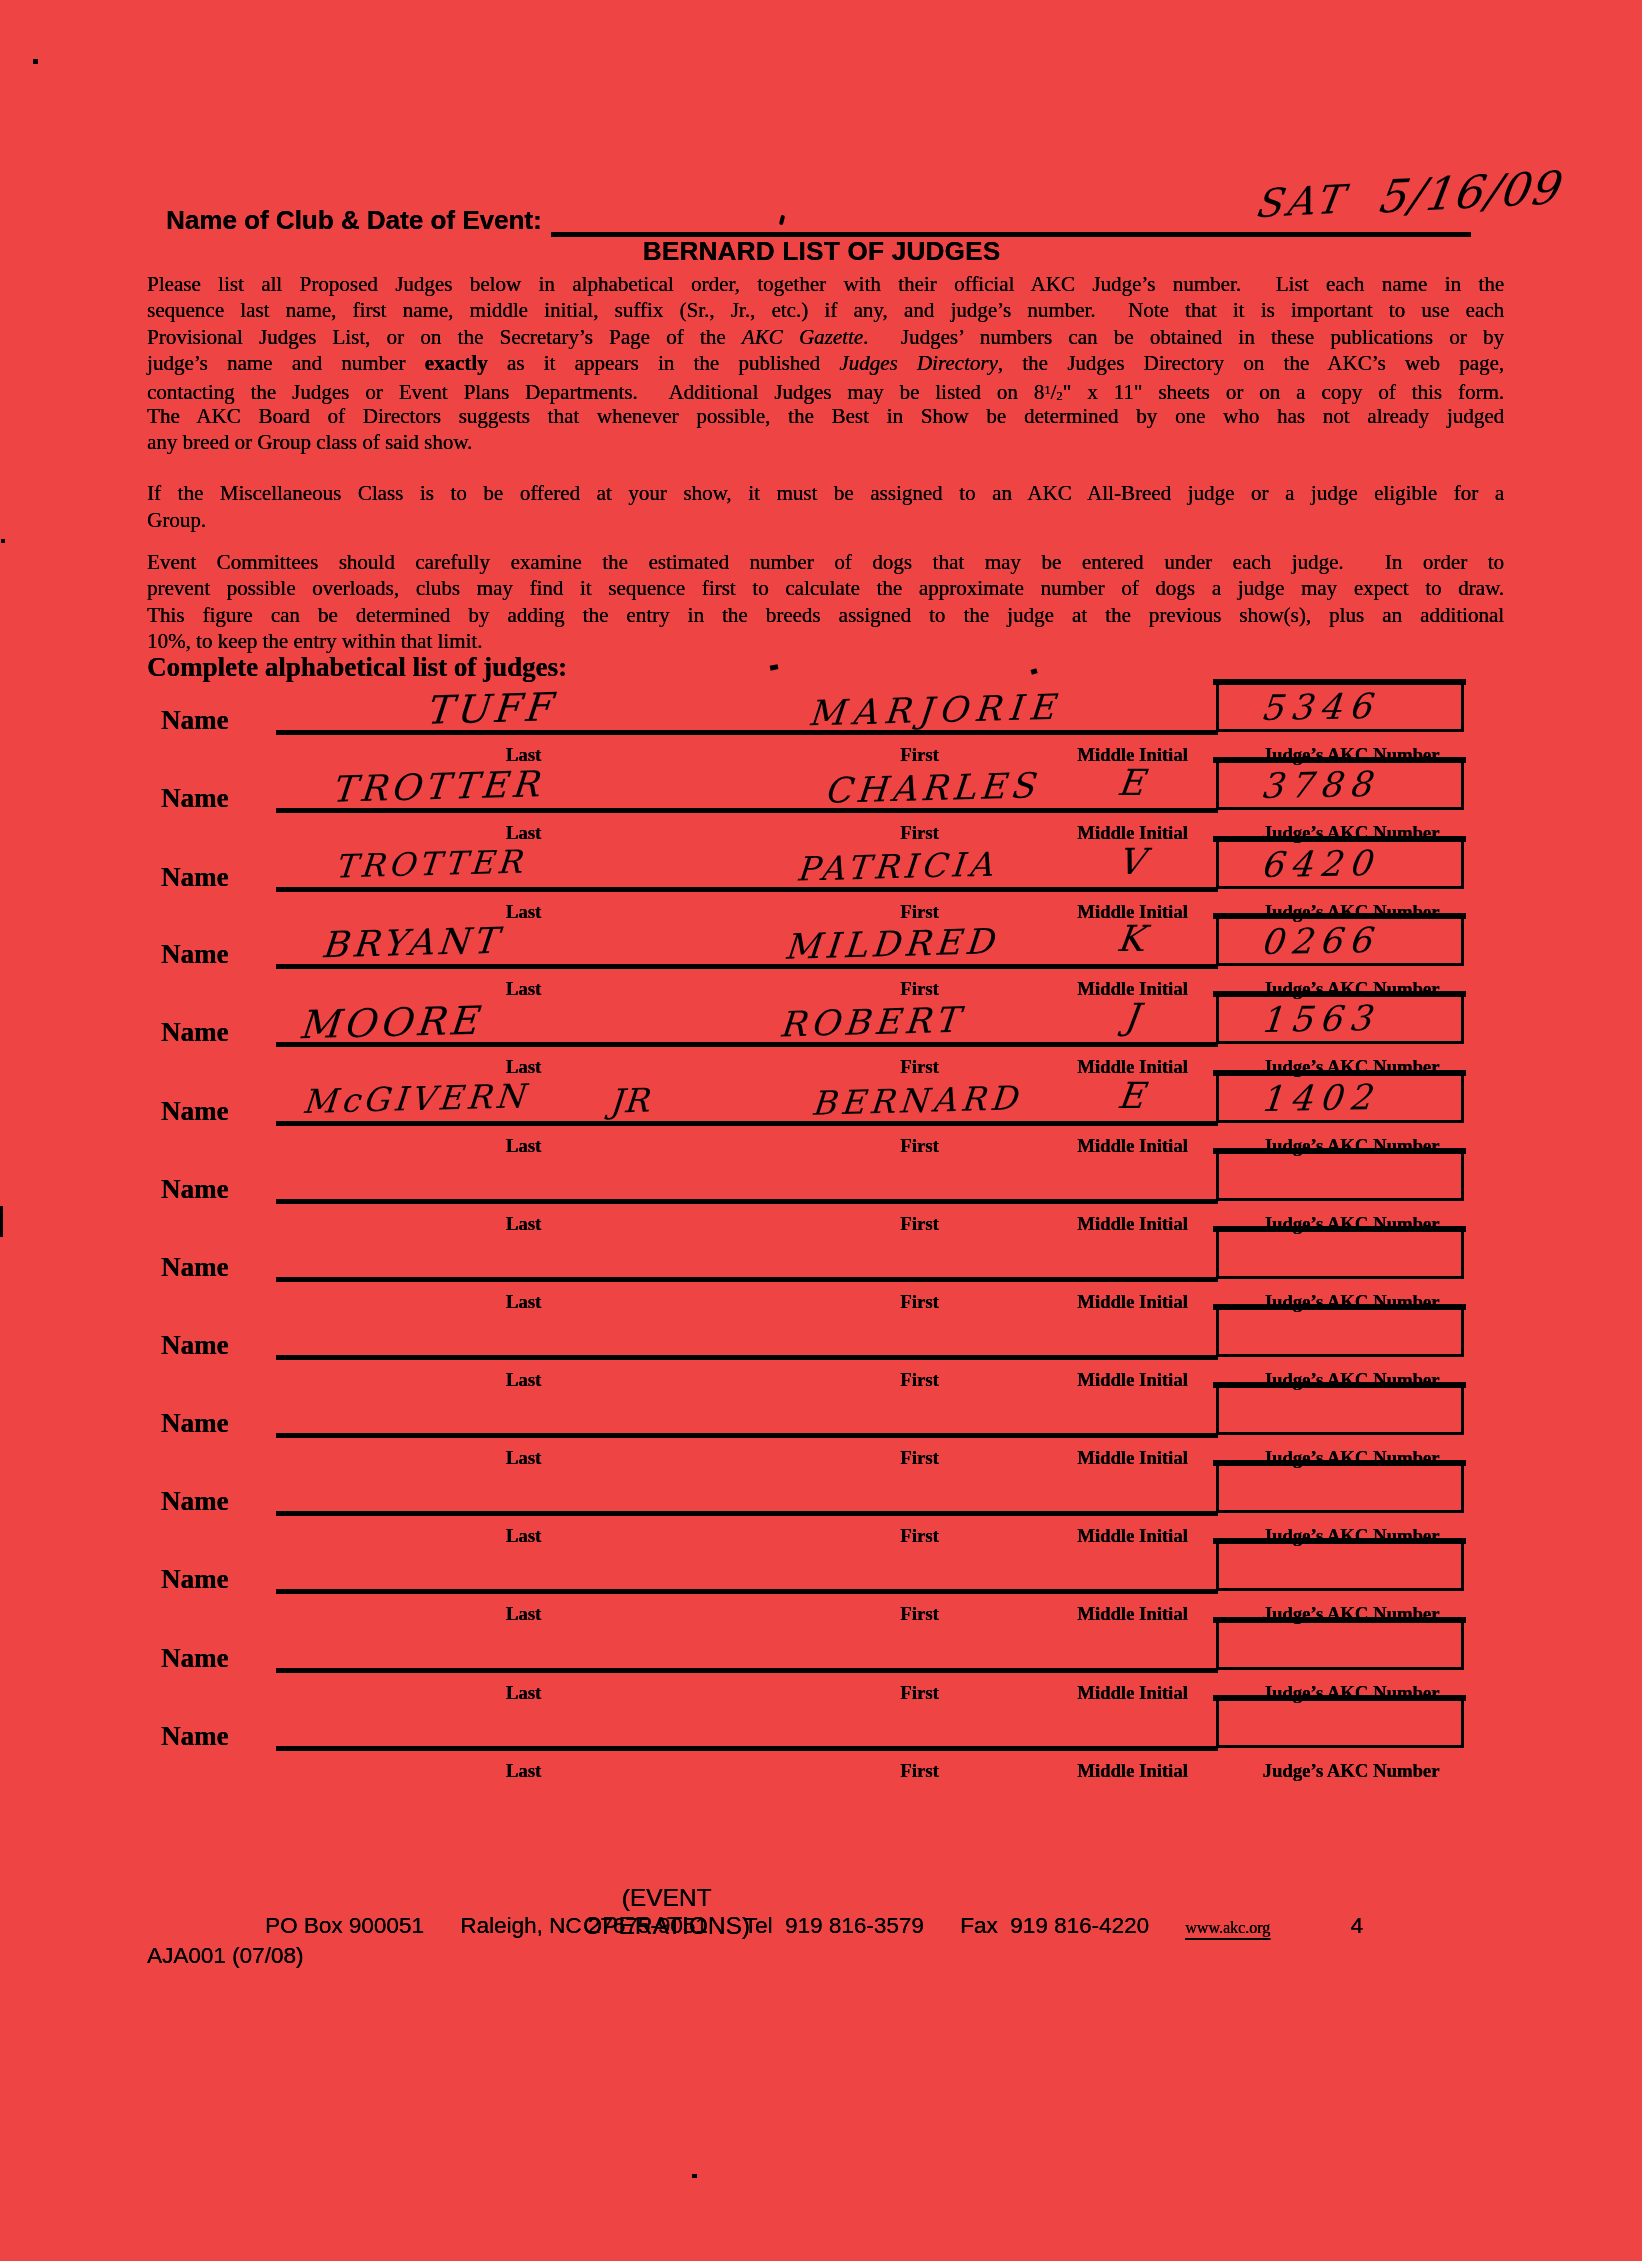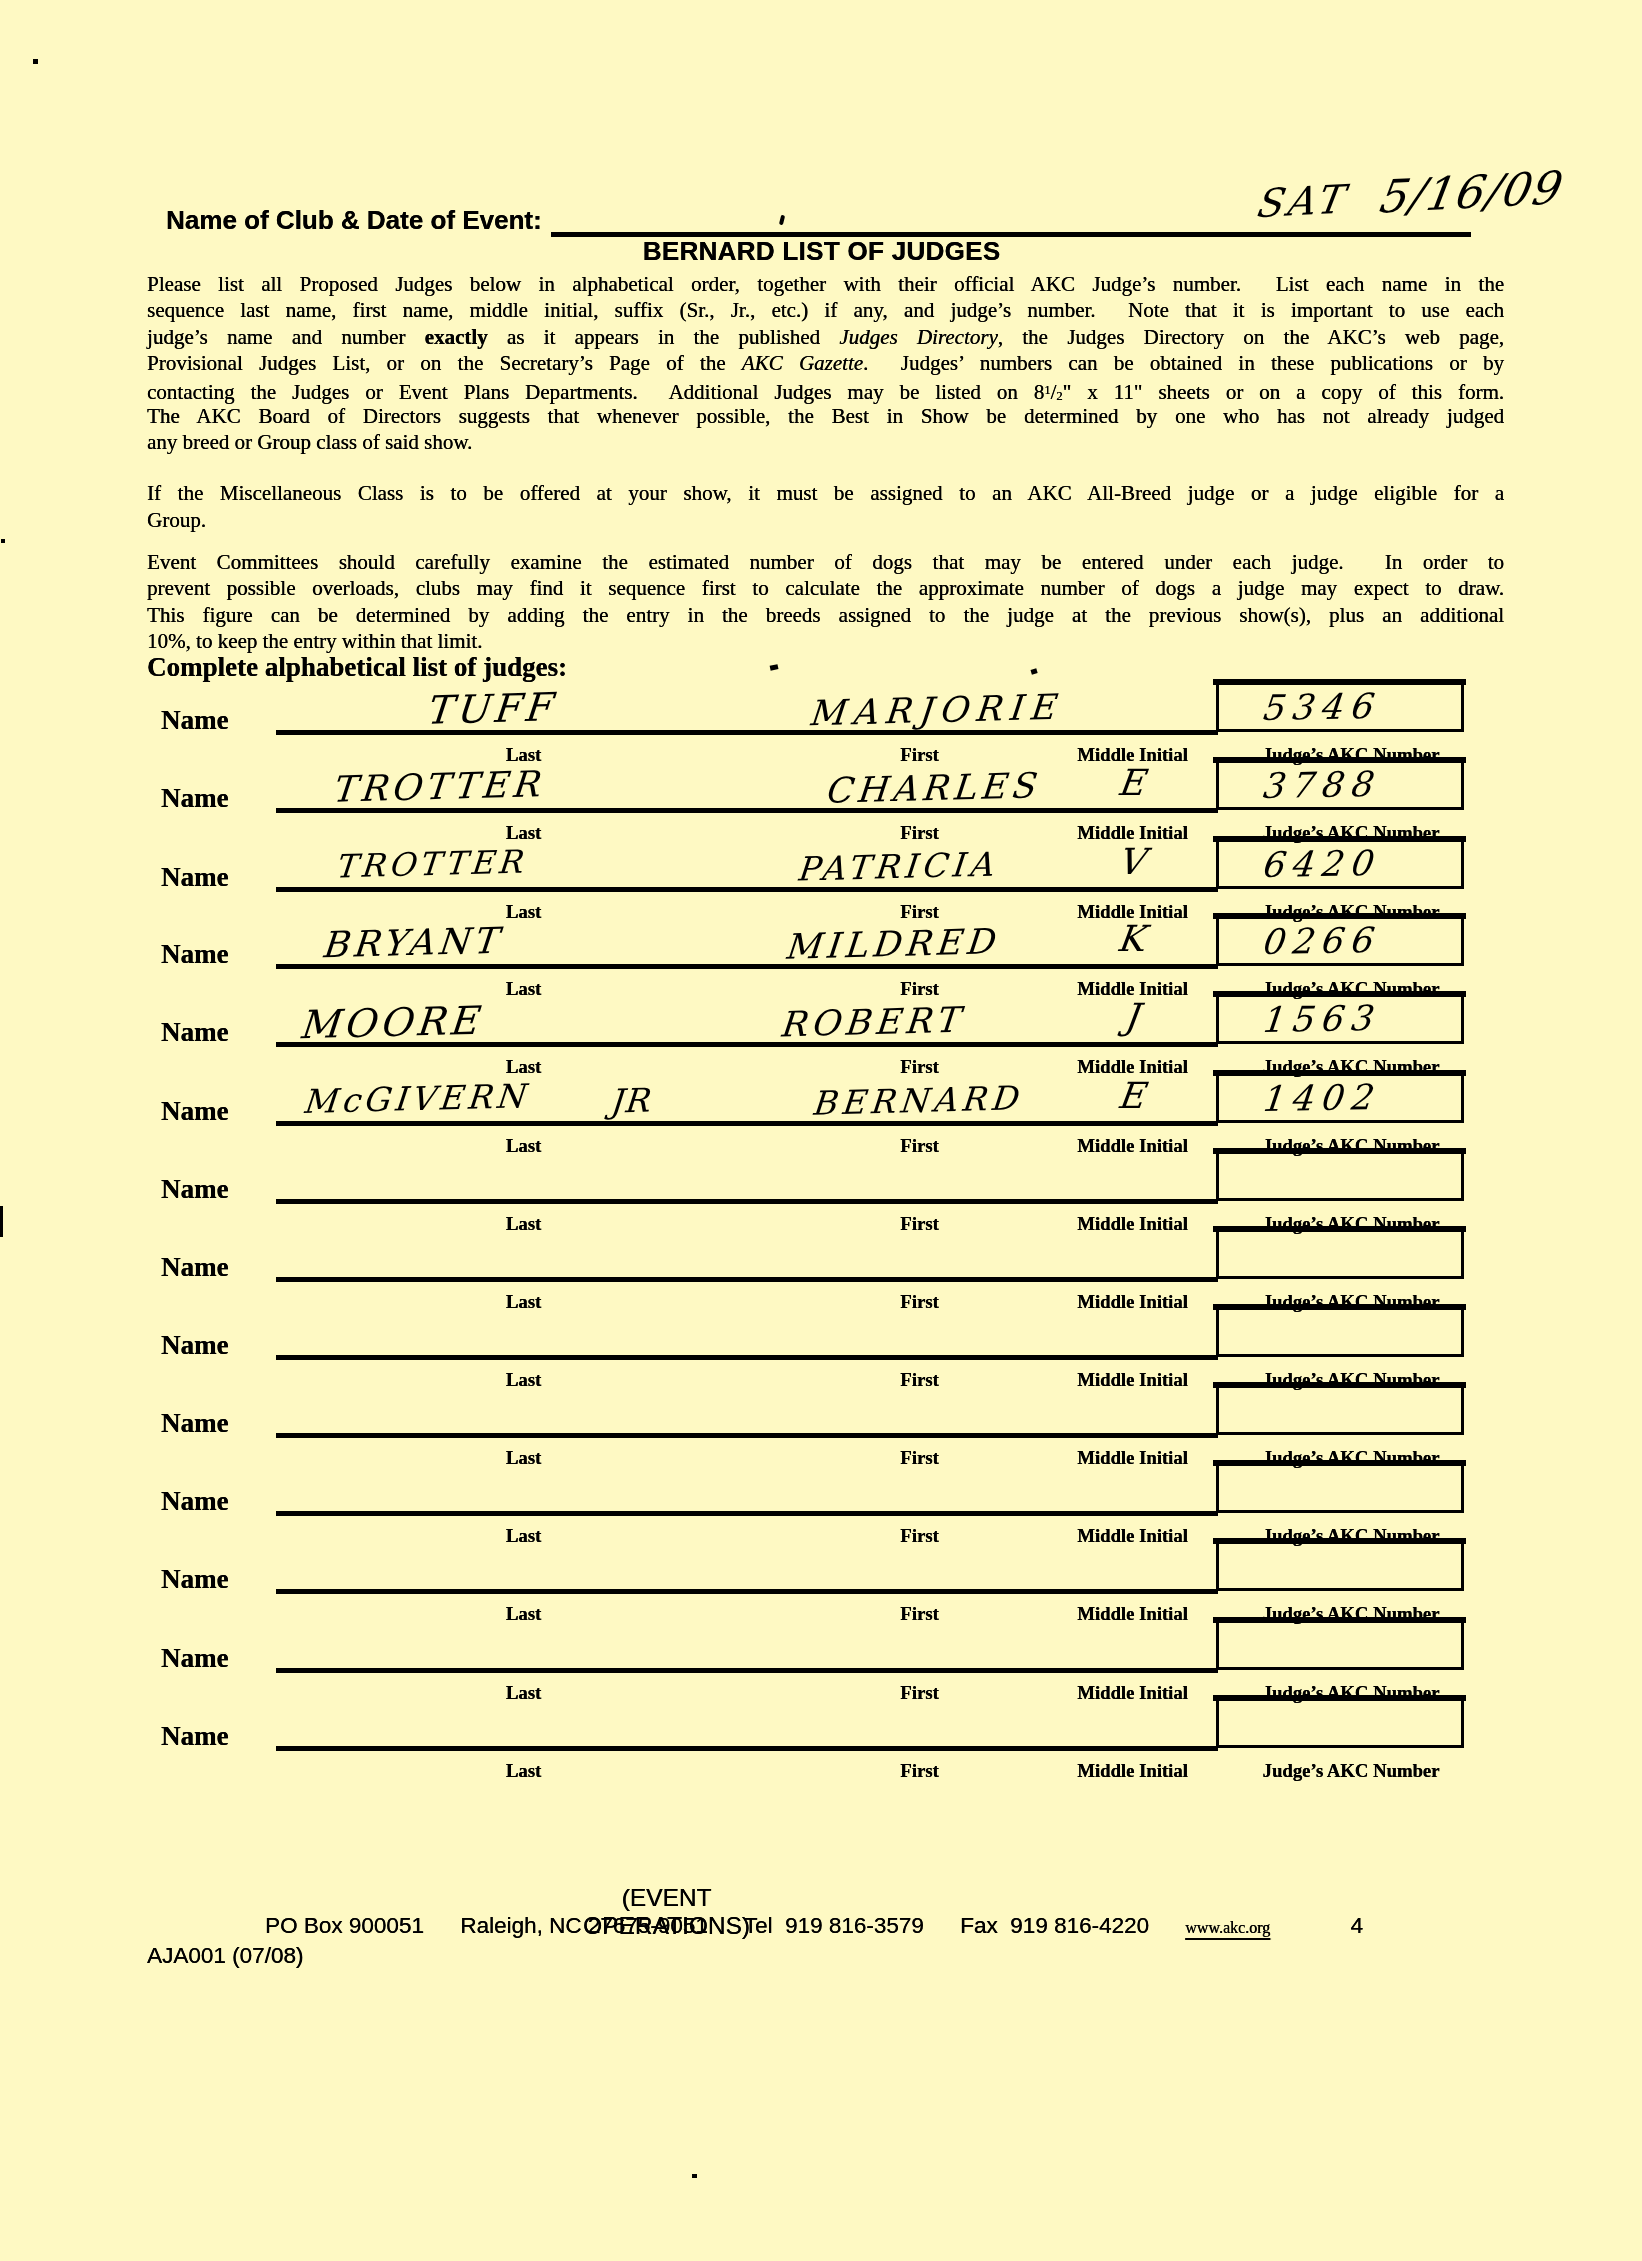--- a/index.html
+++ b/index.html
@@ -1,16 +1,16 @@
 <!DOCTYPE html>
 <html style="font-size:10.3px"><head>
 <meta charset="utf-8">
 <style>
   html,body{margin:0;padding:0;background:#fff;}
-  .page{position:relative;width:1643px;height:2261px;background:#fef9c3;color:#000;overflow:hidden;}
+  .page{position:relative;width:1643px;height:2261px;background:#ef4444;color:#000;overflow:hidden;}
 
   
   .club-label{position:absolute;left:166px;top:205px;
     font:bold 26px "Liberation Sans",sans-serif;letter-spacing:0;
     text-shadow:0.3px 0 #000;white-space:nowrap;}
   .club-underline{position:absolute;left:551px;top:232px;width:920px;height:4.5px;background:#000;}
   .apostrophe-mark{position:absolute;left:780px;top:215px;width:3.9px;height:10.3px;background:#000;transform:rotate(14deg);border-radius:1.9px;}
   .date-wrap{position:absolute;left:1258px;top:173px;display:flex;gap:33px;transform:rotate(-3deg);white-space:nowrap;}
   .hw{font-family:"DejaVu Serif",serif;font-style:italic;color:#000;}
   .hw-day{font-size:39px;letter-spacing:3.9px;transform:skewX(-14deg);}
@@ -95,22 +95,22 @@
   <div class="date-wrap">
     <span class="hw hw-day">SAT</span>
     <span class="hw hw-date">5/16/09</span>
   </div>
   <div class="form-title">BERNARD LIST OF JUDGES</div>
 
   <div id="instructions">
       <div class="para">
         <div class="line"><span>Please list all Proposed Judges below in alphabetical order, together with their official AKC Judge’s number.&nbsp; List each name in the</span></div>
         <div class="line"><span>sequence last name, first name, middle initial, suffix (Sr., Jr., etc.) if any, and judge’s number.&nbsp; Note that it is important to use each</span></div>
+        <div class="line"><span>Provisional Judges List, or on the Secretary’s Page of the </span><span class="i">AKC Gazette</span><span>.&nbsp; Judges’ numbers can be obtained in these publications or by</span></div>
         <div class="line"><span>judge’s name and number </span><span class="b">exactly</span><span> as it appears in the published </span><span class="i">Judges Directory</span><span>, the Judges Directory on the AKC’s web page,</span></div>
-        <div class="line"><span>Provisional Judges List, or on the Secretary’s Page of the </span><span class="i">AKC Gazette</span><span>.&nbsp; Judges’ numbers can be obtained in these publications or by</span></div>
         <div class="line"><span>contacting the Judges or Event Plans Departments.&nbsp; Additional Judges may be listed on 8</span><span class="sup">1</span><span>/</span><span class="sub">2</span><span>" x 11" sheets or on a copy of this form.</span></div>
         <div class="line"><span>The AKC Board of Directors suggests that whenever possible, the Best in Show be determined by one who has not already judged</span></div>
         <div class="line end"><span>any breed or Group class of said show.</span></div>
       </div>
       <div class="para">
         <div class="line"><span>If the Miscellaneous Class is to be offered at your show, it must be assigned to an AKC All-Breed judge or a judge eligible for a</span></div>
         <div class="line end"><span>Group.</span></div>
       </div>
       <div class="para">
         <div class="line"><span>Event Committees should carefully examine the estimated number of dogs that may be entered under each judge.&nbsp; In order to</span></div>

